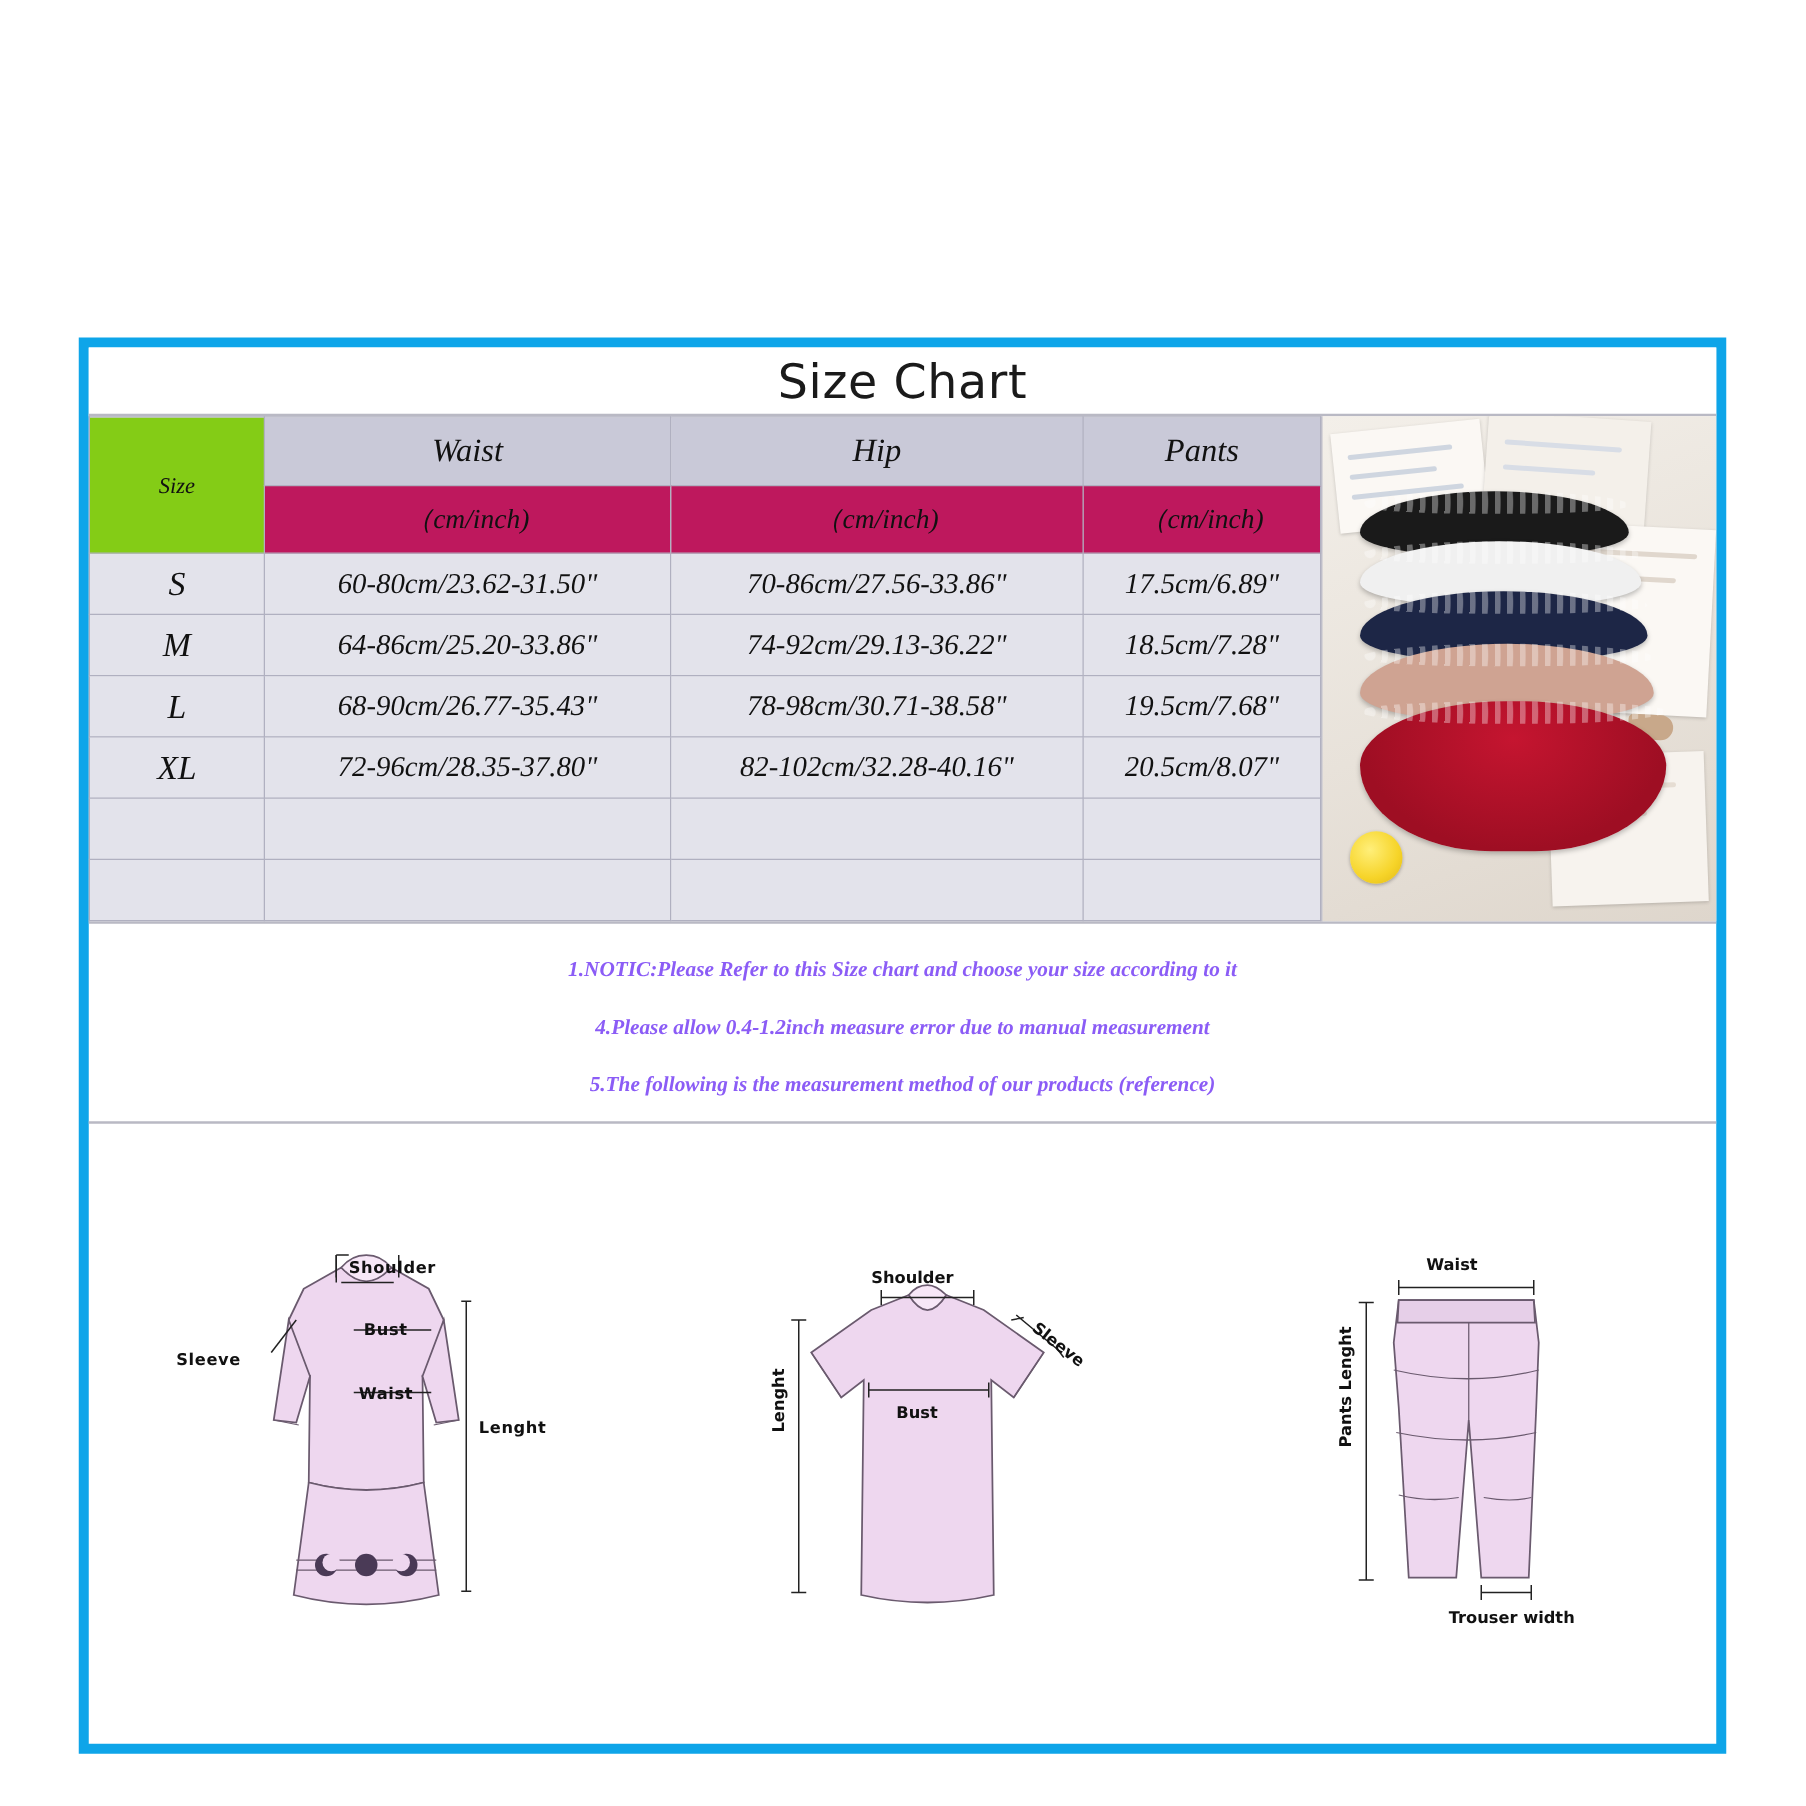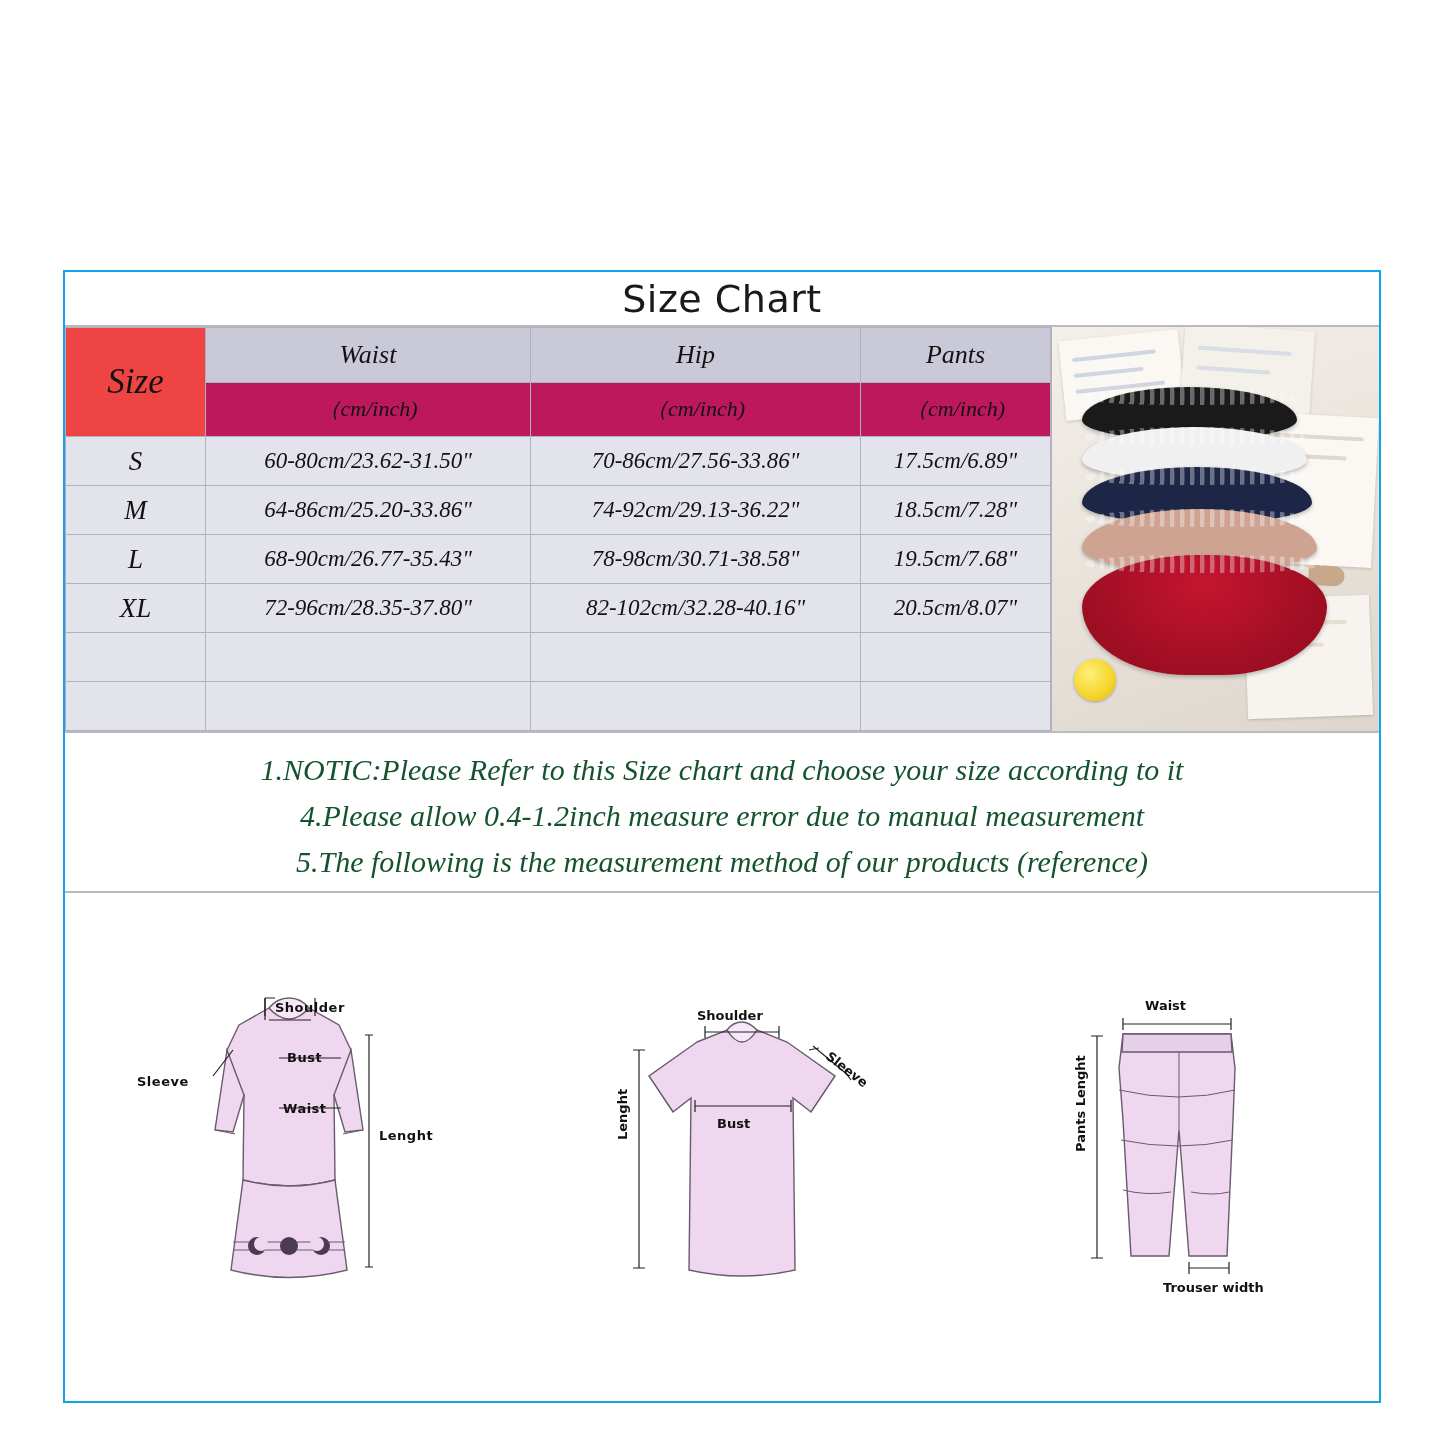--- a/index.html
+++ b/index.html
@@ -14,21 +14,21 @@
     position: relative;
     overflow: hidden;
   }
 
   .chart-wrap {
     position: absolute;
     left: 63px;
     top: 270px;
     width: 1318px;
     height: 1133px;
-    border: 2px solid #0ea5e9;
+    border: 8px solid #0ea5e9;
     box-sizing: border-box;
     background: #ffffff;
   }
 
   
   .title-row {
     height: 55px;
     display: flex;
     align-items: center;
     justify-content: center;
@@ -70,22 +70,22 @@
 
   .head-cell {
     background: #c9c9d8;
     font-size: 26px;
   }
   .head-unit {
     background: #be185d;
     font-size: 22px;
   }
   .size-head {
-    background: #ef4444;
-    font-size: 35px;
+    background: #84cc16;
+    font-size: 18px;
   }
   .data-row td {
     background: #e3e3eb;
     height: 48px;
     font-size: 23px;
   }
   .data-row td.size-cell {
     font-size: 27px;
   }
   .blank-row td {
@@ -165,23 +165,23 @@
   .notes {
     border-bottom: 2px solid #b9b9c4;
     padding: 14px 0 16px;
     text-align: center;
     box-sizing: border-box;
     height: 160px;
   }
   .note-line {
     font-family: "Liberation Serif", serif;
     font-style: italic;
-    font-weight: normal;
-    color: #14532d;
-    font-size: 30px;
+    font-weight: bold;
+    color: #8b5cf6;
+    font-size: 17px;
     line-height: 46px;
     white-space: nowrap;
   }
 
   
   .diagrams {
     display: flex;
     height: 508px;
     align-items: center;
     justify-content: space-around;

